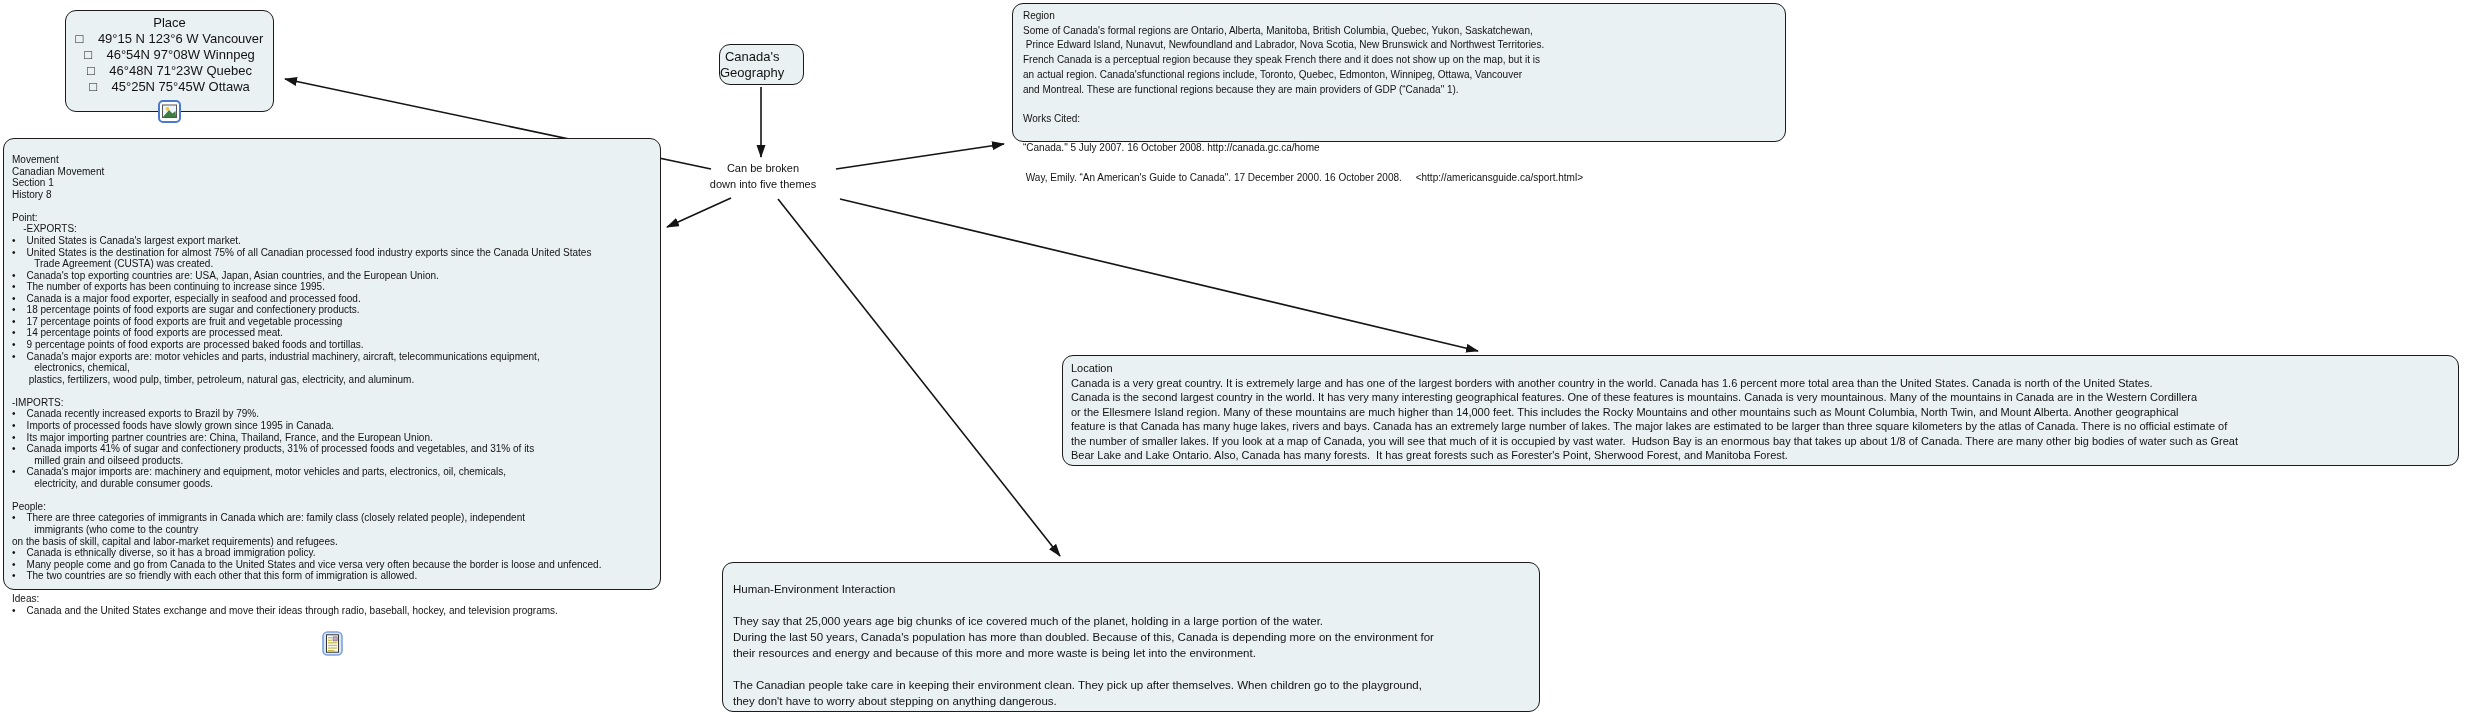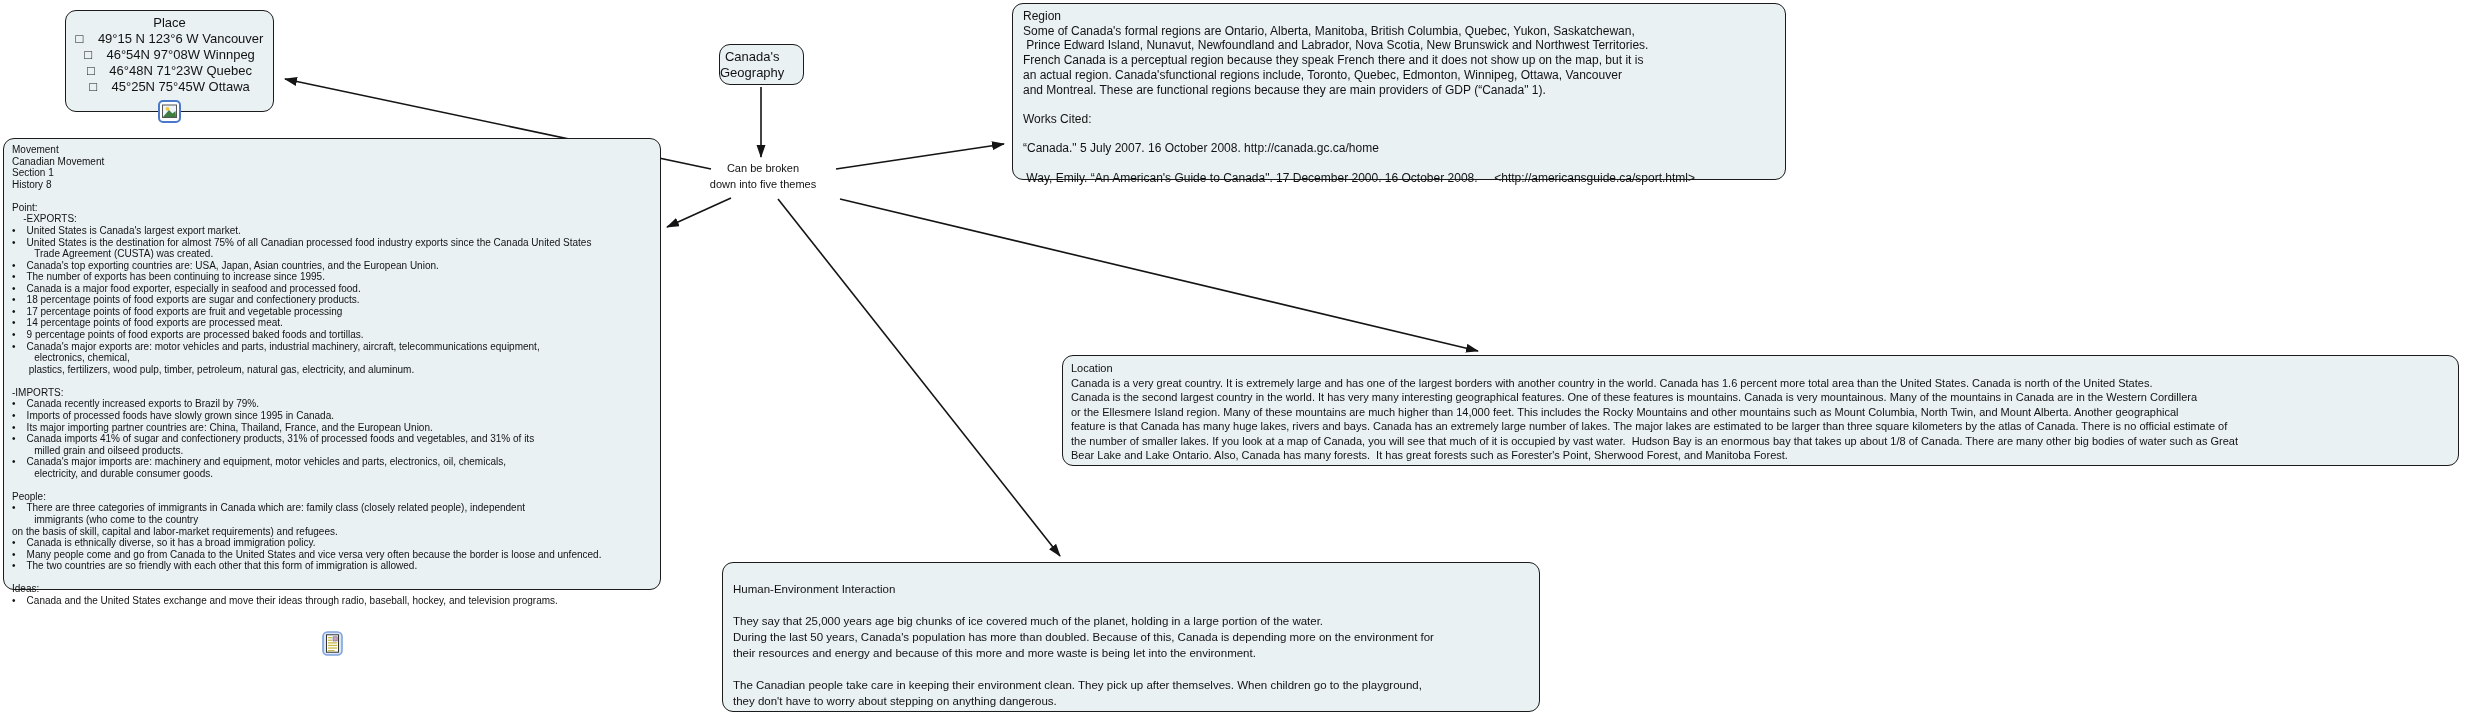--- a/index.html
+++ b/index.html
@@ -18,23 +18,23 @@
   .tl{white-space:pre-wrap;}
   
   #place{left:65px;top:10px;width:209px;height:102px;text-align:center;font-size:13px;line-height:16px;padding-top:4px;}
   #place .title{font-size:13px;}
   
   #root{left:719px;top:44px;width:85px;height:41px;display:flex;align-items:center;justify-content:flex-start;
         text-align:center;font-size:13px;line-height:15.5px;white-space:pre-line;}
   
   #hub{position:absolute;left:663px;top:161px;width:200px;text-align:center;font-size:11px;line-height:15.5px;white-space:pre-line;}
   
-  #region{left:1012px;top:3px;width:774px;height:177px;font-size:12px;line-height:14.7px;padding:5px 10px;}
+  #region{left:1012px;top:3px;width:774px;height:139px;font-size:10px;line-height:14.7px;padding:5px 10px;}
   
-  #movement{left:3px;top:138px;width:658px;height:452px;font-size:10px;line-height:11.56px;padding:5px 8px;}
+  #movement{left:3px;top:138px;width:658px;height:452px;font-size:10px;line-height:11.56px;padding:15px 8px;}
   
   #location{left:1062px;top:355px;width:1397px;height:111px;font-size:11px;line-height:14.5px;padding:5px 8px;}
   
   #he{left:722px;top:562px;width:818px;height:150px;font-size:11.5px;line-height:16px;padding:18px 10px;}
   
   .attach{position:absolute;display:block;}
   #place-icon{left:158px;top:100px;width:23px;height:23px;}
   #movement-icon{left:322px;top:631px;width:21px;height:25px;}
   
   #arrows{position:absolute;left:0;top:0;width:2471px;height:718px;pointer-events:none;}

